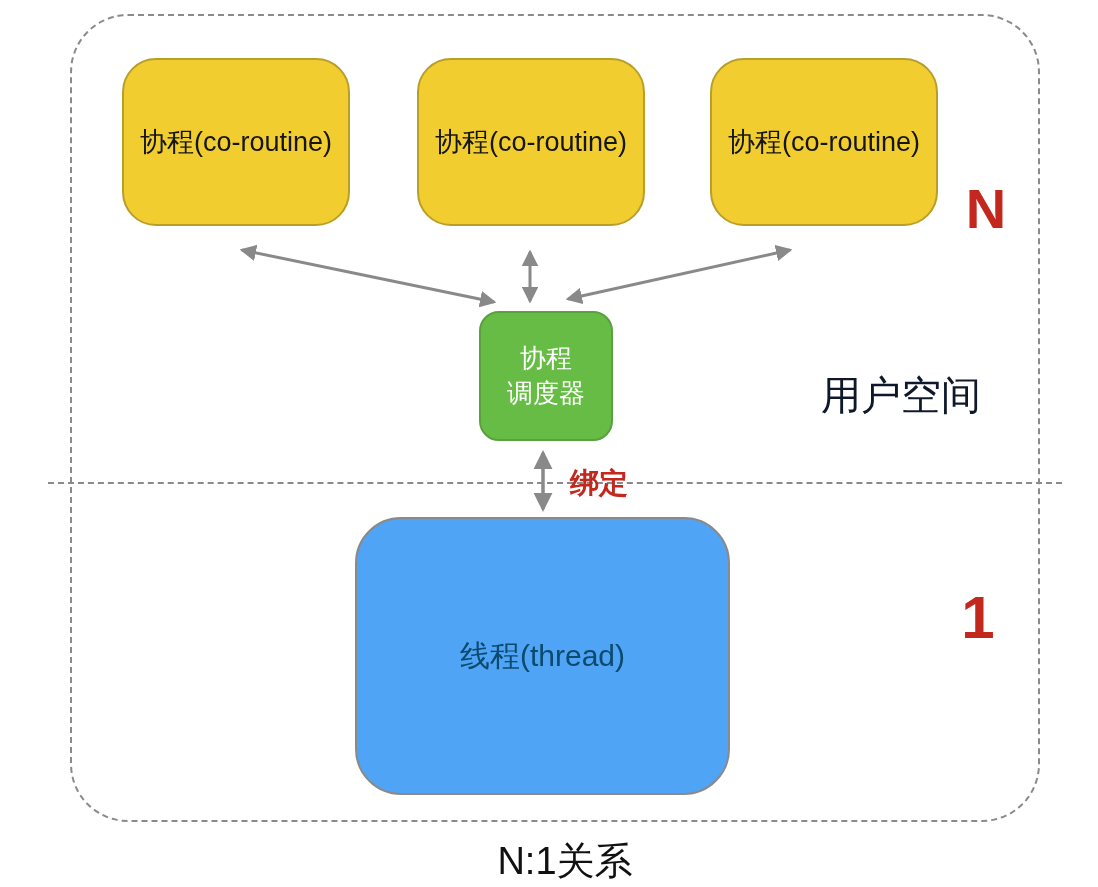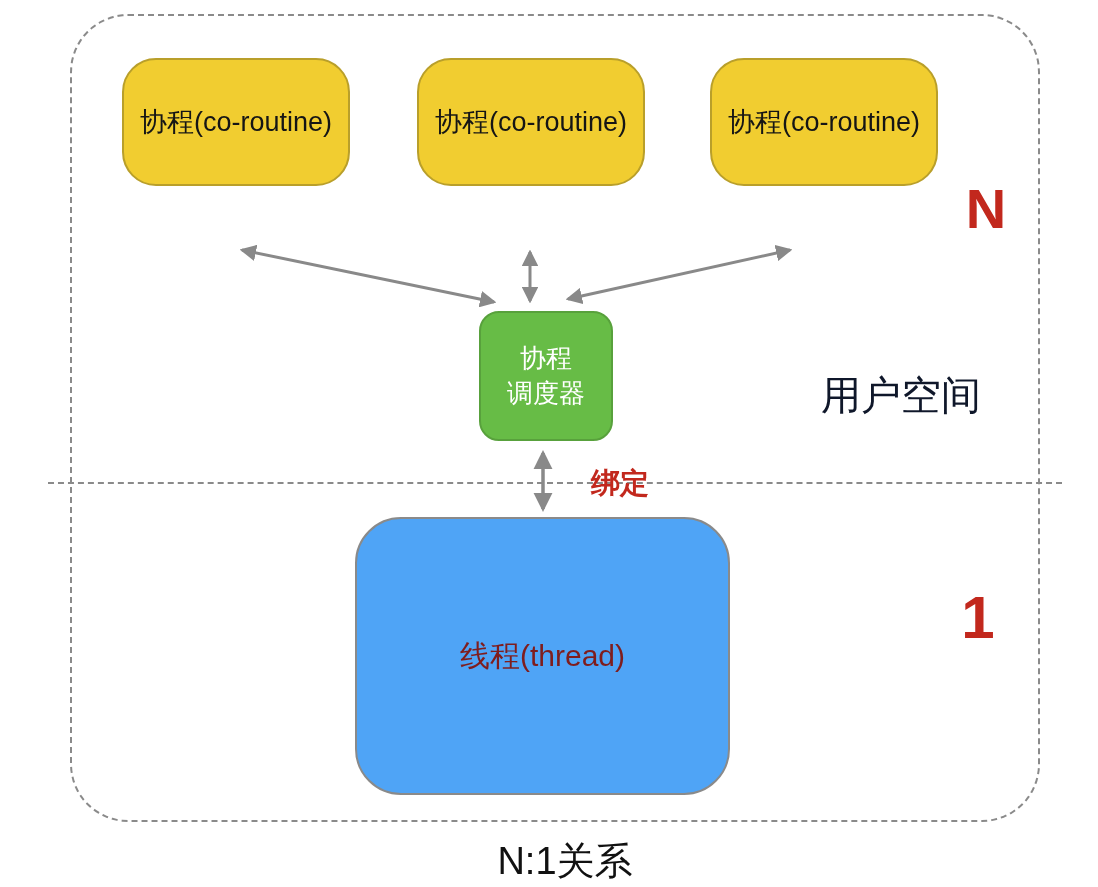--- a/index.html
+++ b/index.html
@@ -28,21 +28,21 @@
     position: absolute;
     left: 48px; top: 482px;
     width: 1014px; height: 0;
     border-top: 2px dashed #8a8a8a;
   }
 
   
   .coroutine-box {
     position: absolute;
     top: 58px;
-    width: 228px; height: 128px;
+    width: 228px; height: 168px;
     background: #F1CD30;
     border: 2px solid #b99f2a;
     border-radius: 34px;
     display: flex;
     align-items: center;
     justify-content: center;
     font-size: 27px;
     color: #151515;
     text-align: center;
   }
@@ -72,21 +72,21 @@
   .thread-box {
     position: absolute;
     left: 355px; top: 517px;
     width: 375px; height: 278px;
     background: #4FA4F6;
     border: 2px solid #8a8a8a;
     border-radius: 46px;
     display: flex;
     align-items: center;
     justify-content: center;
-    color: #7f1d1d;
+    color: #0c4a6e;
     font-size: 30px;
     text-align: center;
   }
 
   
   .count-label {
     position: absolute;
     color: #C2281D;
     font-weight: bold;
     text-align: center;
@@ -106,21 +106,20 @@
   .user-space { top: 368px; }
   .kernel-space { top: 742px; }
 
   
   .binding-label {
     position: absolute;
     left: 570px; top: 464px;
     color: #C2281D;
     font-size: 29px;
     font-weight: bold;
-    margin-left: 21px;
   }
 
   
   .caption {
     position: absolute;
     left: 16px; top: 836px;
     width: 100%;
     text-align: center;
     font-size: 38px;
     color: #111111;

